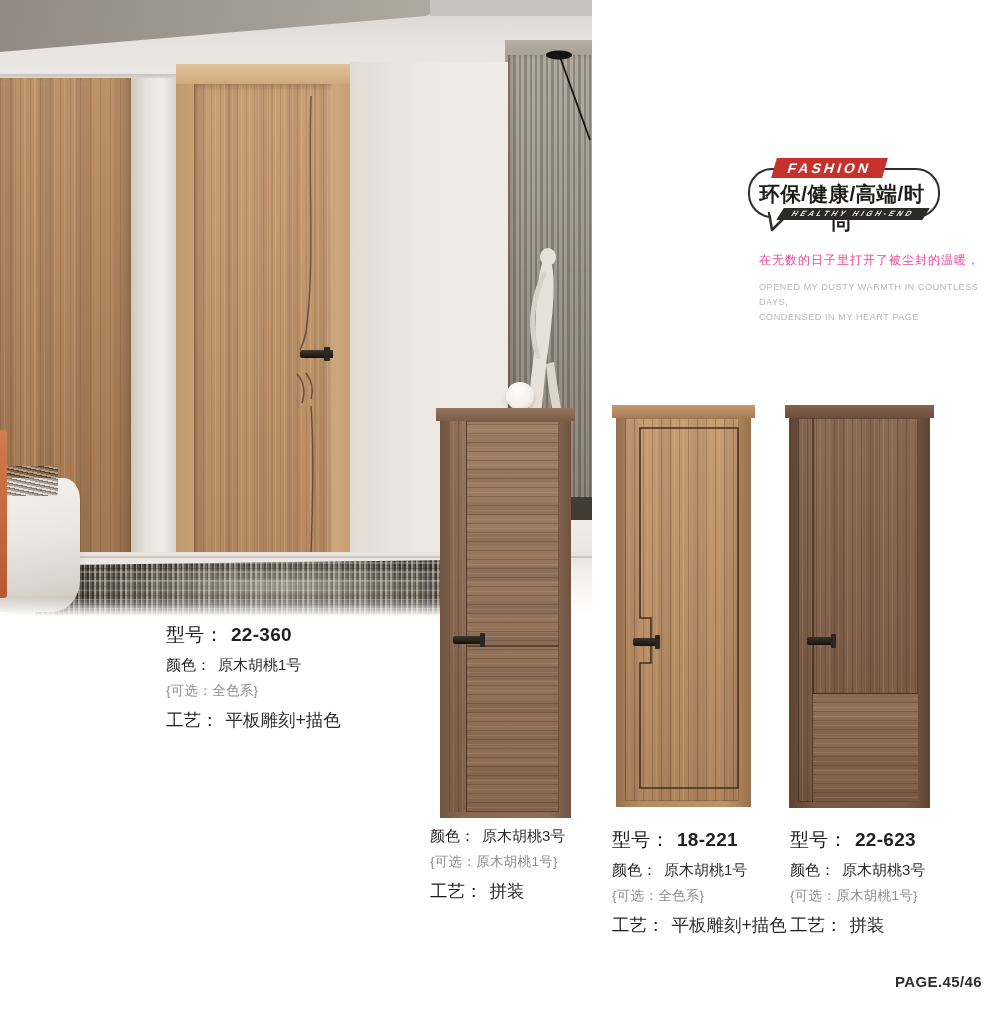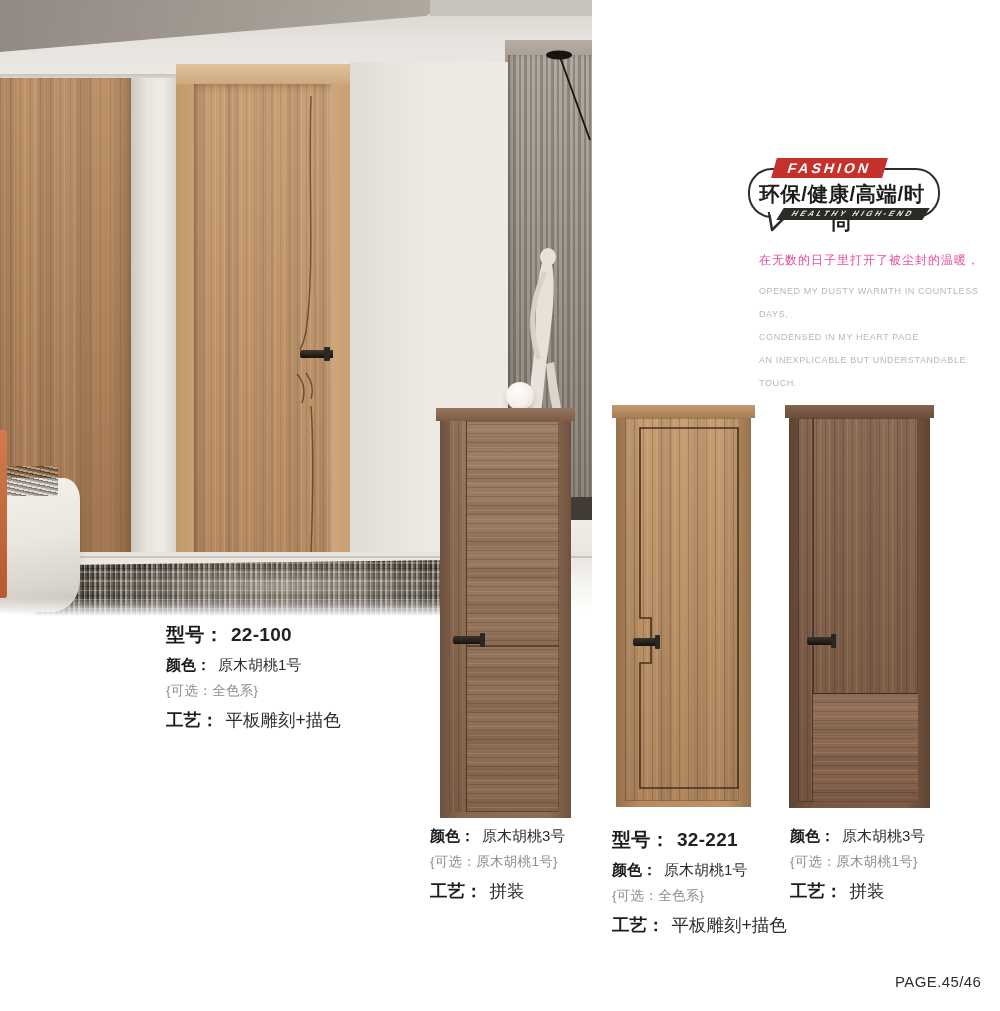--- a/index.html
+++ b/index.html
@@ -96,32 +96,32 @@
   .tail{position:absolute;left:24px;top:56px;}
   .ribbon-red{position:absolute;left:32px;top:2px;height:20px;line-height:20px;padding:0 14px;transform:skewX(-16deg);
     color:#fff;font-weight:bold;font-size:14px;letter-spacing:3px;}
   .headline{position:absolute;left:10px;top:24px;width:180px;text-align:center;font-size:20.5px;font-weight:bold;color:#1e1d1b;letter-spacing:.5px;}
   .ribbon-dark{position:absolute;left:38px;top:52px;height:12px;line-height:12px;padding:0 12px;transform:skewX(-32deg);
     color:#f2f1ee;font-weight:bold;font-size:7.5px;letter-spacing:3px;}
 
   
   .intro{position:absolute;left:759px;top:250px;}
   .intro-cn{font-size:12px;line-height:21px;color:#ec4899;letter-spacing:1px;}
-  .intro-en{font-size:9px;line-height:23px;color:#bab7b3;letter-spacing:.6px;margin-top:9px;}
+  .intro-en{font-size:9px;line-height:15px;color:#bab7b3;letter-spacing:.6px;margin-top:9px;}
 
   
   .spec{position:absolute;color:#222;}
   .spec-line{white-space:nowrap;}
-  .spec .lab{font-weight:bold;color:#1b1b1b;margin-right:7px;}
+  .spec .lab{font-weight:normal;color:#1b1b1b;margin-right:7px;}
   .line-model{font-size:19px;font-weight:bold;margin-bottom:8px;letter-spacing:.3px;}
   .line-color{font-size:15px;margin-bottom:7px;color:#2c2c2c;}
   .line-optional{font-size:13.5px;color:#8f8d8a;margin-bottom:8px;letter-spacing:.3px;}
   .line-craft{font-size:17.5px;color:#2c2c2c;}
 
-  .pagenum{position:absolute;left:895px;top:973px;font-size:15px;color:#2f2e2c;letter-spacing:.4px;font-weight:normal;}
+  .pagenum{position:absolute;left:895px;top:973px;font-size:15px;color:#2f2e2c;letter-spacing:.4px;font-weight:bold;}
 </style>
 </head>
 <body>
 
 <div class="page">
 
   <div class="scene">
     <div class="ceil-white"></div>
     <div class="ceil-dark"></div>
     <div class="ceil-mid"></div>
@@ -216,27 +216,26 @@
     <div class="ribbon-red" style="background:#c5322b;">FASHION</div>
     <div class="headline">环保/健康/高端/时尚</div>
     <div class="ribbon-dark" style="background:#2b2a26;">HEALTHY HIGH-END</div>
   </div>
 
   <div class="intro">
     <div class="intro-cn">在无数的日子里打开了被尘封的温暖，</div>
     <div class="intro-en">
       <div>OPENED MY DUSTY WARMTH IN COUNTLESS DAYS,</div>
       <div>CONDENSED IN MY HEART PAGE</div>
-      <div>AN INEXPLICABLE BUT UNDERSTANDABLE TOUCH.</div>
     </div>
   </div>
 
   <div class="spec" style="left:166px;top:622px;">
     <div class="spec-line line-model">
-      <span class="lab">型号：</span><span class="val">22-100</span>
+      <span class="lab">型号：</span><span class="val">22-360</span>
     </div>
     <div class="spec-line line-color">
       <span class="lab">颜色：</span><span class="val">原木胡桃1号</span>
     </div>
     <div class="spec-line line-optional">{可选：全色系}</div>
     <div class="spec-line line-craft">
       <span class="lab">工艺：</span><span class="val">平板雕刻+描色</span>
     </div>
   </div>
 
@@ -245,32 +244,35 @@
       <span class="lab">颜色：</span><span class="val">原木胡桃3号</span>
     </div>
     <div class="spec-line line-optional">{可选：原木胡桃1号}</div>
     <div class="spec-line line-craft">
       <span class="lab">工艺：</span><span class="val">拼装</span>
     </div>
   </div>
 
   <div class="spec" style="left:612px;top:827px;">
     <div class="spec-line line-model">
-      <span class="lab">型号：</span><span class="val">32-221</span>
+      <span class="lab">型号：</span><span class="val">18-221</span>
     </div>
     <div class="spec-line line-color">
       <span class="lab">颜色：</span><span class="val">原木胡桃1号</span>
     </div>
     <div class="spec-line line-optional">{可选：全色系}</div>
     <div class="spec-line line-craft">
       <span class="lab">工艺：</span><span class="val">平板雕刻+描色</span>
     </div>
   </div>
 
   <div class="spec" style="left:790px;top:827px;">
+    <div class="spec-line line-model">
+      <span class="lab">型号：</span><span class="val">22-623</span>
+    </div>
     <div class="spec-line line-color">
       <span class="lab">颜色：</span><span class="val">原木胡桃3号</span>
     </div>
     <div class="spec-line line-optional">{可选：原木胡桃1号}</div>
     <div class="spec-line line-craft">
       <span class="lab">工艺：</span><span class="val">拼装</span>
     </div>
   </div>
 
   <div class="pagenum">PAGE.45/46</div>

